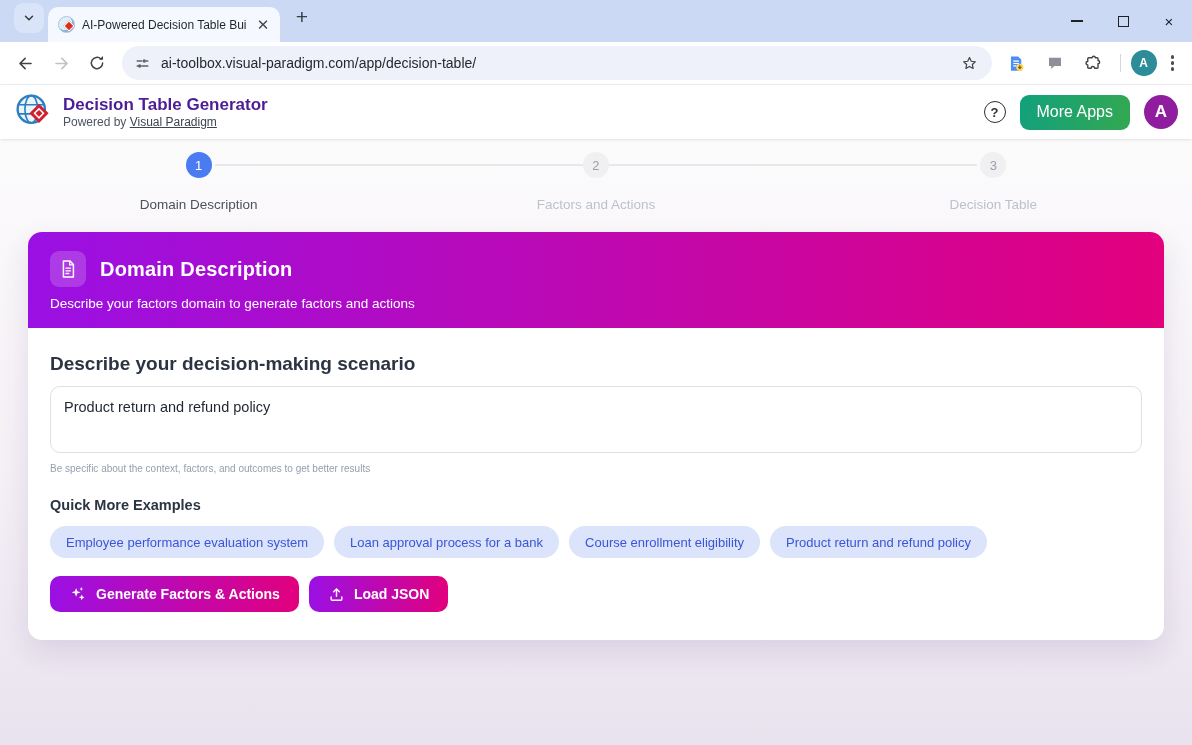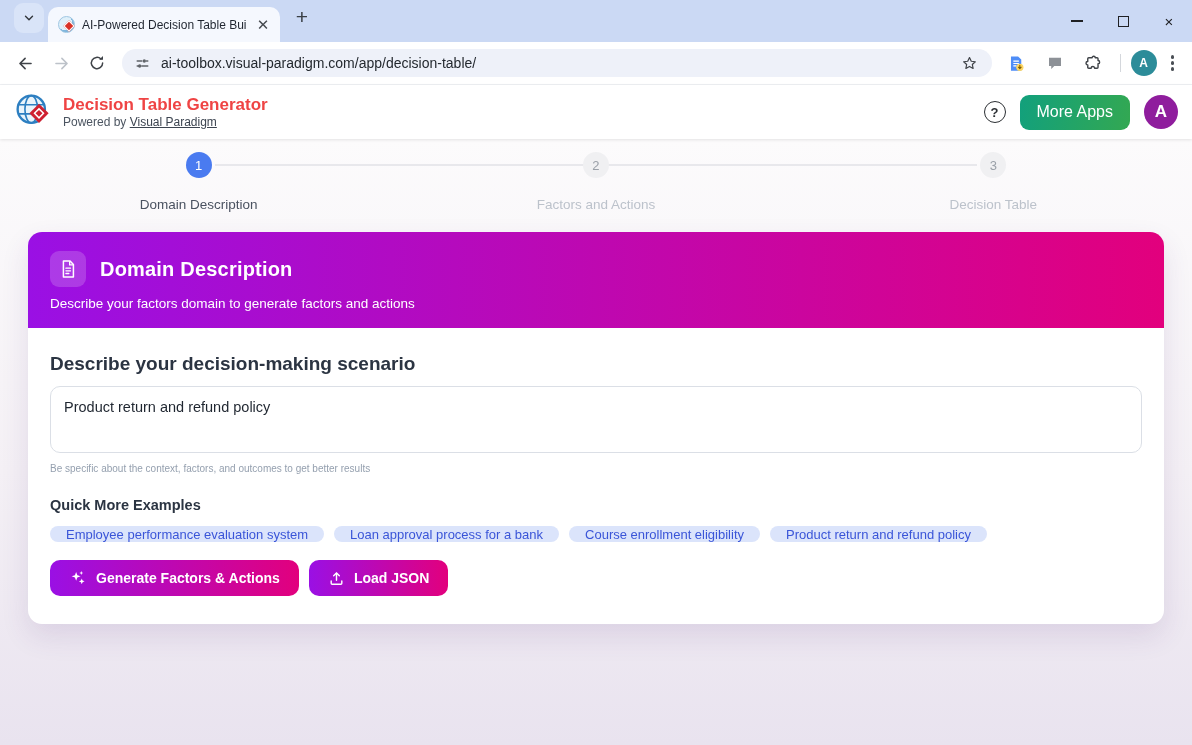--- a/index.html
+++ b/index.html
@@ -15,33 +15,33 @@
   .tab-title { font-size:12px; color:#1f2530; white-space:nowrap; overflow:hidden; width:168px; }
   .tab-close { font-size:15px; color:#45494f; width:18px; height:18px; line-height:17px; text-align:center; border-radius:50%; cursor:pointer; }
   .new-tab { font-size:21px; color:#3a3f45; width:28px; height:28px; line-height:26px; text-align:center; margin:0 0 6px 8px; border-radius:50%; cursor:pointer; align-self:center; font-weight:400; }
   .wincontrols { position:absolute; right:0; top:0; height:42px; display:flex; align-items:center; }
   .winbtn { width:46px; height:42px; display:flex; align-items:center; justify-content:center; color:#202124; cursor:pointer; font-size:15px; }
   .winbtn .bar { width:12px; height:1.4px; background:#202124; display:block; }
   .winbtn .box { width:11px; height:11px; border:1.4px solid #202124; display:block; }
 
   .toolbar { height:43px; background:#fff; display:flex; align-items:center; padding:0 8px; gap:2px; border-bottom:1px solid #eef0f3; }
   .navbtn { width:34px; height:34px; border-radius:50%; display:flex; align-items:center; justify-content:center; cursor:pointer; flex:0 0 auto; }
-  .omnibox { flex:1; height:28px; background:#eef1f9; border-radius:17px; display:flex; align-items:center; padding:0 8px 0 12px; margin:0 6px; min-width:0; }
+  .omnibox { flex:1; height:34px; background:#eef1f9; border-radius:17px; display:flex; align-items:center; padding:0 8px 0 12px; margin:0 6px; min-width:0; }
   .omni-url { flex:1; font-size:14px; color:#24292f; white-space:nowrap; overflow:hidden; }
   .omni-icon { margin-right:10px; display:flex; }
   .toolbar-right { display:flex; align-items:center; gap:4px; flex:0 0 auto; }
   .ext-divider { width:1px; height:18px; background:#d4d7dc; margin:0 6px; }
   .mini-avatar { width:26px; height:26px; border-radius:50%; background:#2c8c99; color:#fff; font-size:12px; font-weight:700; display:flex; align-items:center; justify-content:center; cursor:pointer; }
   .kebab { display:flex; flex-direction:column; gap:2.5px; padding:8px 10px; cursor:pointer; }
   .kebab i { width:3.5px; height:3.5px; border-radius:50%; background:#4a4f55; }
 
   
   .appheader { height:54px; background:#fff; display:flex; align-items:center; padding:0 14px; box-shadow:0 1px 3px rgba(0,0,0,.10); position:relative; z-index:5; }
   .logo { width:40px; height:40px; margin-right:9px; flex:0 0 auto; }
-  .apptitle { font-size:17px; font-weight:700; color:#ef4444; line-height:1.15; }
+  .apptitle { font-size:17px; font-weight:700; color:#4c1d95; line-height:1.15; }
   .powered { font-size:12px; color:#4c5561; }
   .powered a { color:#3c4450; text-decoration:underline; cursor:pointer; }
   .appheader-right { margin-left:auto; display:flex; align-items:center; gap:14px; }
   .helpbtn { width:22px; height:22px; border-radius:50%; border:1.7px solid #2b2f33; color:#2b2f33; font-size:13px; font-weight:700; display:flex; align-items:center; justify-content:center; cursor:pointer; }
   .moreapps { background:linear-gradient(100deg, var(--green-from), var(--green-to)); color:#fff; border:none; border-radius:9px; padding:0 17px; height:35px; font-size:16px; font-weight:400; cursor:pointer; font-family:inherit; }
   .user-avatar { width:34px; height:34px; border-radius:50%; background:var(--avatar-purple); color:#fff; font-size:17px; font-weight:700; display:flex; align-items:center; justify-content:center; cursor:pointer; }
 
   
   .page { height:606px; background:linear-gradient(180deg,#fcfbfc 0%, #f4f0f5 55%, #e9e3ef 100%); }
 
@@ -60,21 +60,21 @@
   .card-header-row { display:flex; align-items:center; gap:14px; }
   .card-icon { width:36px; height:36px; border-radius:9px; background:rgba(255,255,255,.18); display:flex; align-items:center; justify-content:center; flex:0 0 auto; }
   .card-title { font-size:20px; font-weight:700; letter-spacing:.2px; }
   .card-subtitle { font-size:13.5px; margin-top:9px; }
   .card-body { padding:25px 22px 28px; }
   .field-label { font-size:19px; font-weight:700; color:#2b3442; margin-bottom:11px; }
   .scenario-input { width:100%; height:67px; border:1px solid #dbdfe6; border-radius:10px; padding:12px 13px; font-size:14.5px; color:#1f2630; font-family:inherit; resize:none; outline:none; display:block; }
   .helper { font-size:10px; color:#95a0af; margin-top:10px; }
   .qs-label { font-size:14.5px; font-weight:700; color:#2b3442; margin-top:23px; }
   .chips { display:flex; gap:10px; margin-top:13px; }
-  .chip { background:var(--chip-bg); color:var(--chip-text); font-size:13px; font-weight:500; border:none; border-radius:999px; padding:0 16px; height:16px; display:inline-flex; align-items:center; cursor:pointer; font-family:inherit; white-space:nowrap; }
+  .chip { background:var(--chip-bg); color:var(--chip-text); font-size:13px; font-weight:500; border:none; border-radius:999px; padding:0 16px; height:32px; display:inline-flex; align-items:center; cursor:pointer; font-family:inherit; white-space:nowrap; }
   .actions { display:flex; gap:10px; margin-top:18px; }
   .gbtn { background:linear-gradient(90deg, var(--accent-from), var(--accent-to)); color:#fff; border:none; border-radius:10px; height:36px; padding:0 19px; font-size:14px; font-weight:700; display:inline-flex; align-items:center; gap:9px; cursor:pointer; font-family:inherit; }
 </style>
 </head>
 <body>
 
 <div class="tabstrip">
   <div class="tab-search">
     <svg width="14" height="14" viewBox="0 0 24 24">
         <path d="M6 9l6 6 6-6" fill="none" stroke="#30343a" stroke-width="2.4" stroke-linecap="round" stroke-linejoin="round"></path>

